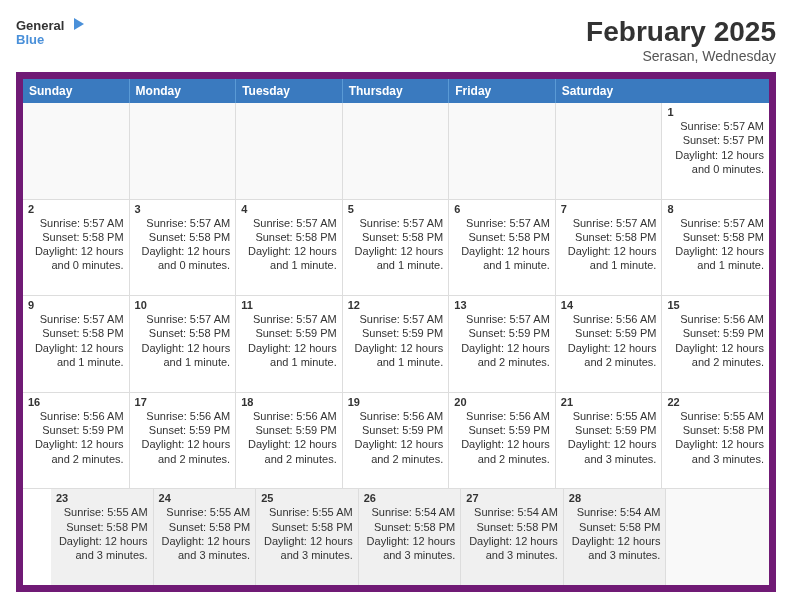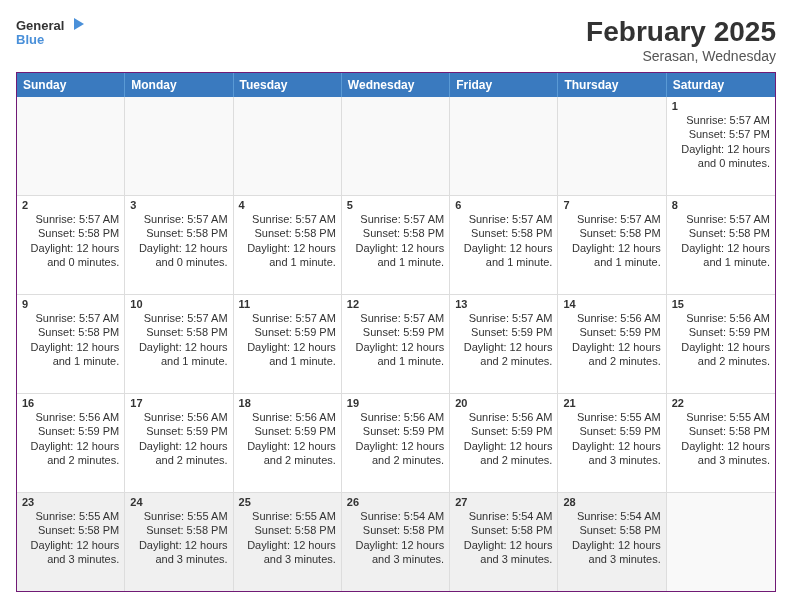--- a/index.html
+++ b/index.html
@@ -37,21 +37,21 @@
       color: #333;
     }
     .subtitle {
       font-size: 14px;
       color: #555;
     }
     .calendar {
       flex: 1;
       display: flex;
       flex-direction: column;
-      border: 1px solid #701a75;
+      border: 7px solid #701a75;
     }
     .cal-header {
       display: grid;
       grid-template-columns: repeat(7, 1fr);
       background: #3a7abf;
     }
     .cal-header-cell {
       color: #fff;
       font-weight: bold;
       font-size: 12px;
@@ -64,21 +64,21 @@
       flex: 1;
       display: flex;
       flex-direction: column;
     }
     .cal-row {
       display: grid;
       grid-template-columns: repeat(7, 1fr);
       flex: 1;
       border-bottom: 1px solid #ddd;
     }
-    .cal-row:last-child { border-bottom: none; }
+    .cal-row:last-child { border-bottom: none; padding-left: 28px; }
     .cal-cell {
       border-right: 1px solid #ddd;
       padding: 3px 5px;
       font-size: 9.5px;
       color: #333;
       vertical-align: top;
       min-height: 0;
       overflow: hidden;
     }
     .cal-cell:last-child { border-right: none; }
@@ -112,23 +112,22 @@
       <div class="month-title">February 2025</div>
       <div class="subtitle">Serasan, Wednesday</div>
     </div>
   </div>
 
   <div class="calendar">
     <div class="cal-header">
     <div class="cal-header-cell">Sunday</div>
         <div class="cal-header-cell">Monday</div>
         <div class="cal-header-cell">Tuesday</div>
-        <div class="cal-header-cell">Wednesday</div>
+        <div class="cal-header-cell">Thursday</div>
         <div class="cal-header-cell">Friday</div>
-        <div class="cal-header-cell">Thursday</div>
         <div class="cal-header-cell">Saturday</div>
       </div>
     <div class="cal-body">
     <div class="cal-row">
           <div class="cal-cell empty"></div>
           <div class="cal-cell empty"></div>
           <div class="cal-cell empty"></div>
           <div class="cal-cell empty"></div>
           <div class="cal-cell empty"></div>
           <div class="cal-cell empty"></div>

